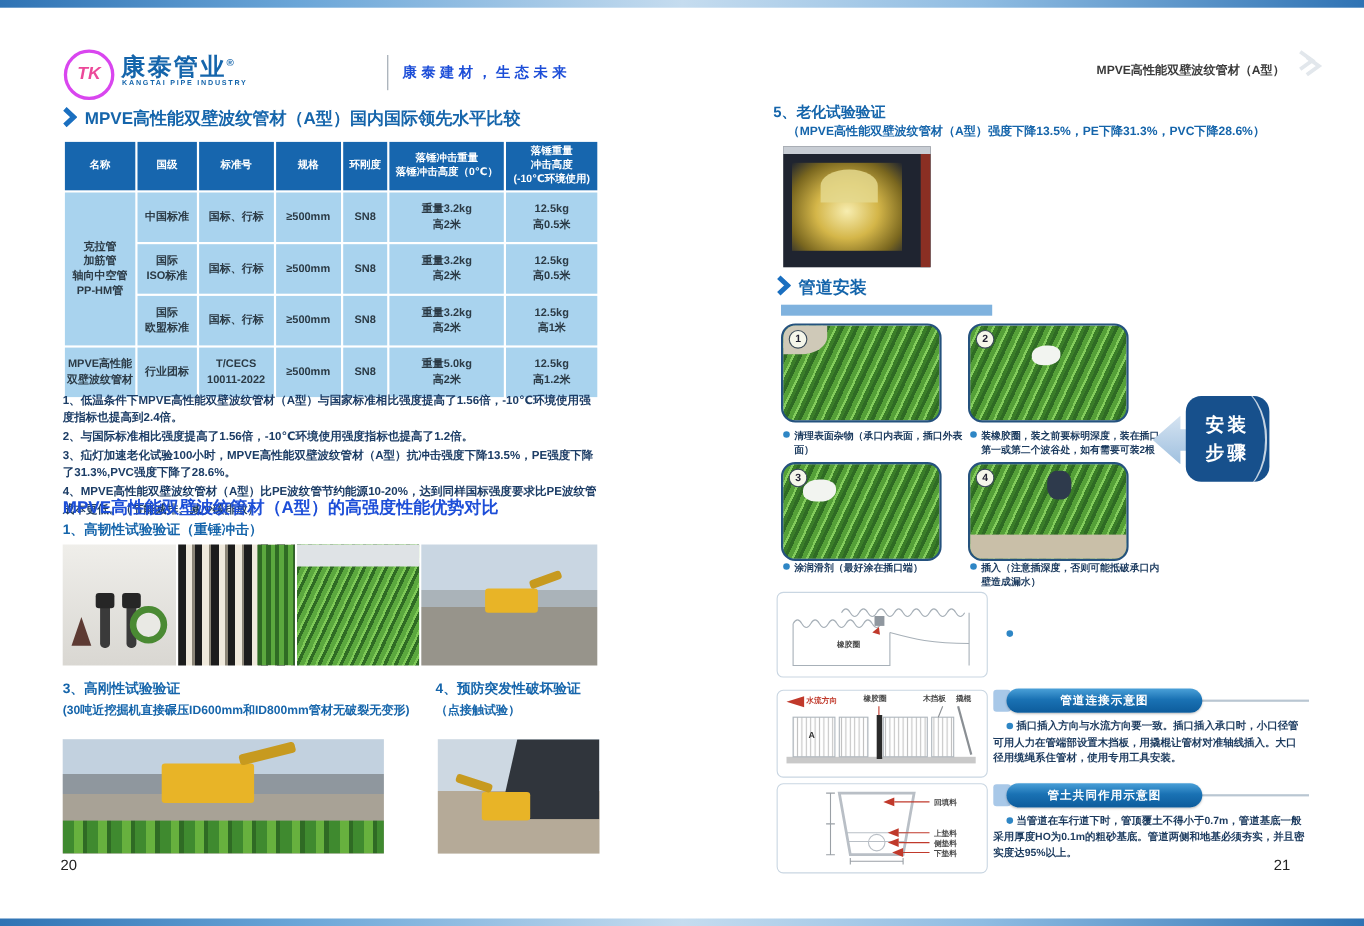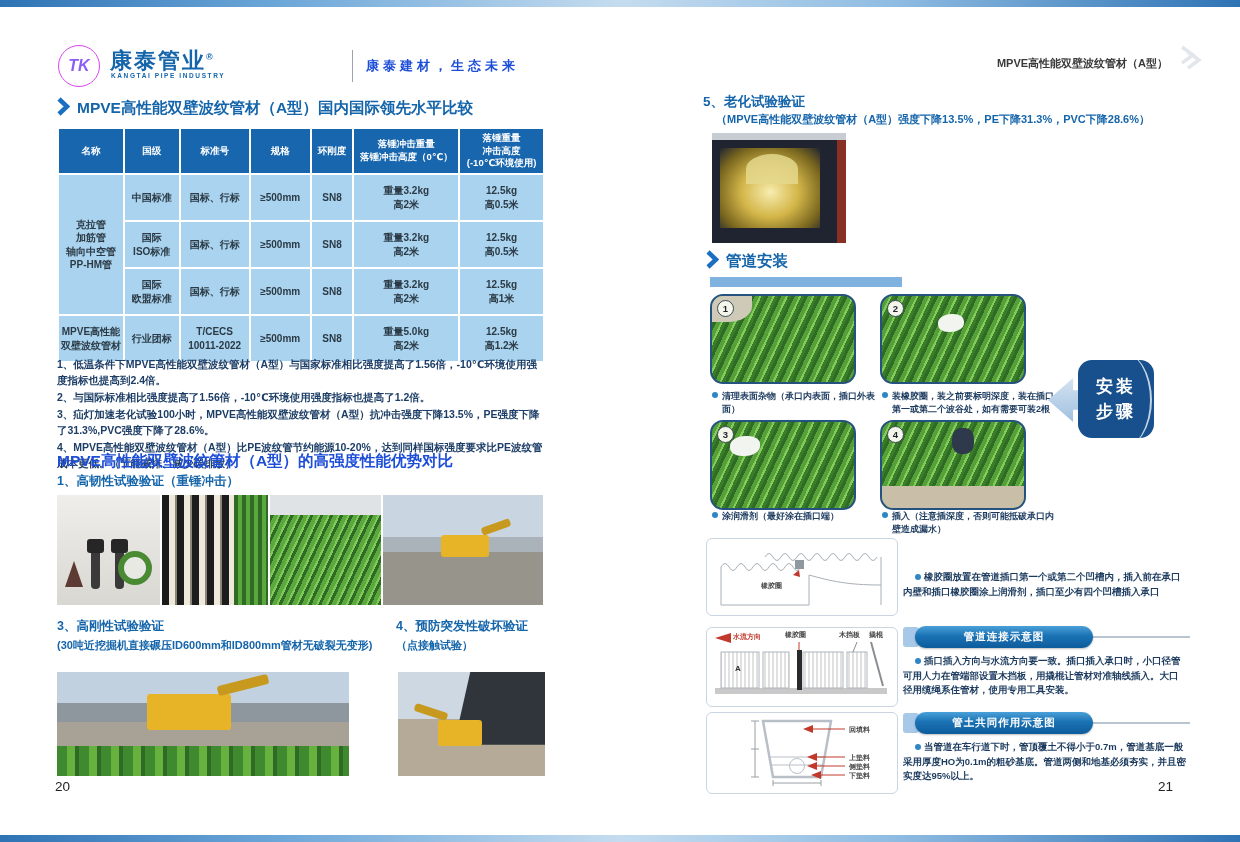--- a/index.html
+++ b/index.html
@@ -5,22 +5,22 @@
   html,body{margin:0;padding:0;background:#fff;}
   #canvas{position:relative;width:1240px;height:842px;background:#fff;overflow:hidden;
     font-family:"Liberation Sans","DejaVu Sans",sans-serif;}
   .abs{position:absolute;}
   .pre{white-space:pre-line;}
   
   .edge{position:absolute;left:0;width:1240px;height:7px;
     background:linear-gradient(90deg,#2f73b4 0%,#6ba6d8 22%,#c5dcef 50%,#8fbce2 72%,#2f73b4 100%);}
   .edge.top{top:0;} .edge.bottom{bottom:0;}
   
-  .logo-circle{position:absolute;left:58px;top:45px;width:40px;height:40px;border:1px solid #d946ef;
-    border-radius:50%;color:#8b5cf6;font-weight:bold;font-style:italic;font-size:16px;
+  .logo-circle{position:absolute;left:58px;top:45px;width:40px;height:40px;border:3px solid #d946ef;
+    border-radius:50%;color:#ec4899;font-weight:bold;font-style:italic;font-size:16px;
     display:flex;align-items:center;justify-content:center;background:#fff;}
   .brand-cn{position:absolute;left:110px;top:46px;font-size:22px;font-weight:bold;color:#1565ab;letter-spacing:2px;}
   .brand-cn sup{font-size:9px;}
   .brand-en{position:absolute;left:111px;top:72px;font-size:6.5px;font-weight:bold;color:#1565ab;letter-spacing:1.6px;}
   .hdr-divider{position:absolute;left:352px;top:50px;width:1px;height:32px;background:#9aa4ad;}
   .tagline{position:absolute;left:366px;top:57px;font-size:13px;font-weight:bold;color:#1d4ed8;letter-spacing:4px;}
   .doc-title{position:absolute;right:72px;top:56px;font-size:11px;font-weight:bold;color:#3a3a3a;text-align:right;}
   .brand-mark{position:absolute;right:38px;top:44px;}
   
   .chev{display:inline-block;vertical-align:-3px;margin-right:7px;}
@@ -362,21 +362,21 @@
       <polygon points="104,62 114,58 114,66" fill="#c0392b"></polygon>
         <path d="M114 62 H138" stroke="#c0392b"></path>
     </svg>
     <span class="diag-label" style="left:142px;top:12px;">回填料</span>
     <span class="diag-label" style="left:142px;top:40px;">上垫料</span>
     <span class="diag-label" style="left:142px;top:49px;">侧垫料</span>
     <span class="diag-label" style="left:142px;top:58px;">下垫料</span>
   </div>
 
   <div class="para" style="top:570px;">
-    <span class="p-bullet"></span><span>橡胶圈放置在管道插口第一个或第二个凹槽内，插入前在承口内壁和插口橡胶圈涂上润滑剂，插口至少有四个凹槽插入承口</span>
+    <span class="p-bullet"></span>
   </div>
 
   <div class="pill-row" style="top:626px;">
     <div class="pill-tail"></div>
     <div class="pill-block"></div>
     <div class="pill">管道连接示意图</div>
   </div>
   <div class="para" style="top:654px;">
     <span class="p-bullet"></span><span>插口插入方向与水流方向要一致。插口插入承口时，小口径管可用人力在管端部设置木挡板，用撬棍让管材对准轴线插入。大口径用缆绳系住管材，使用专用工具安装。</span>
   </div>

